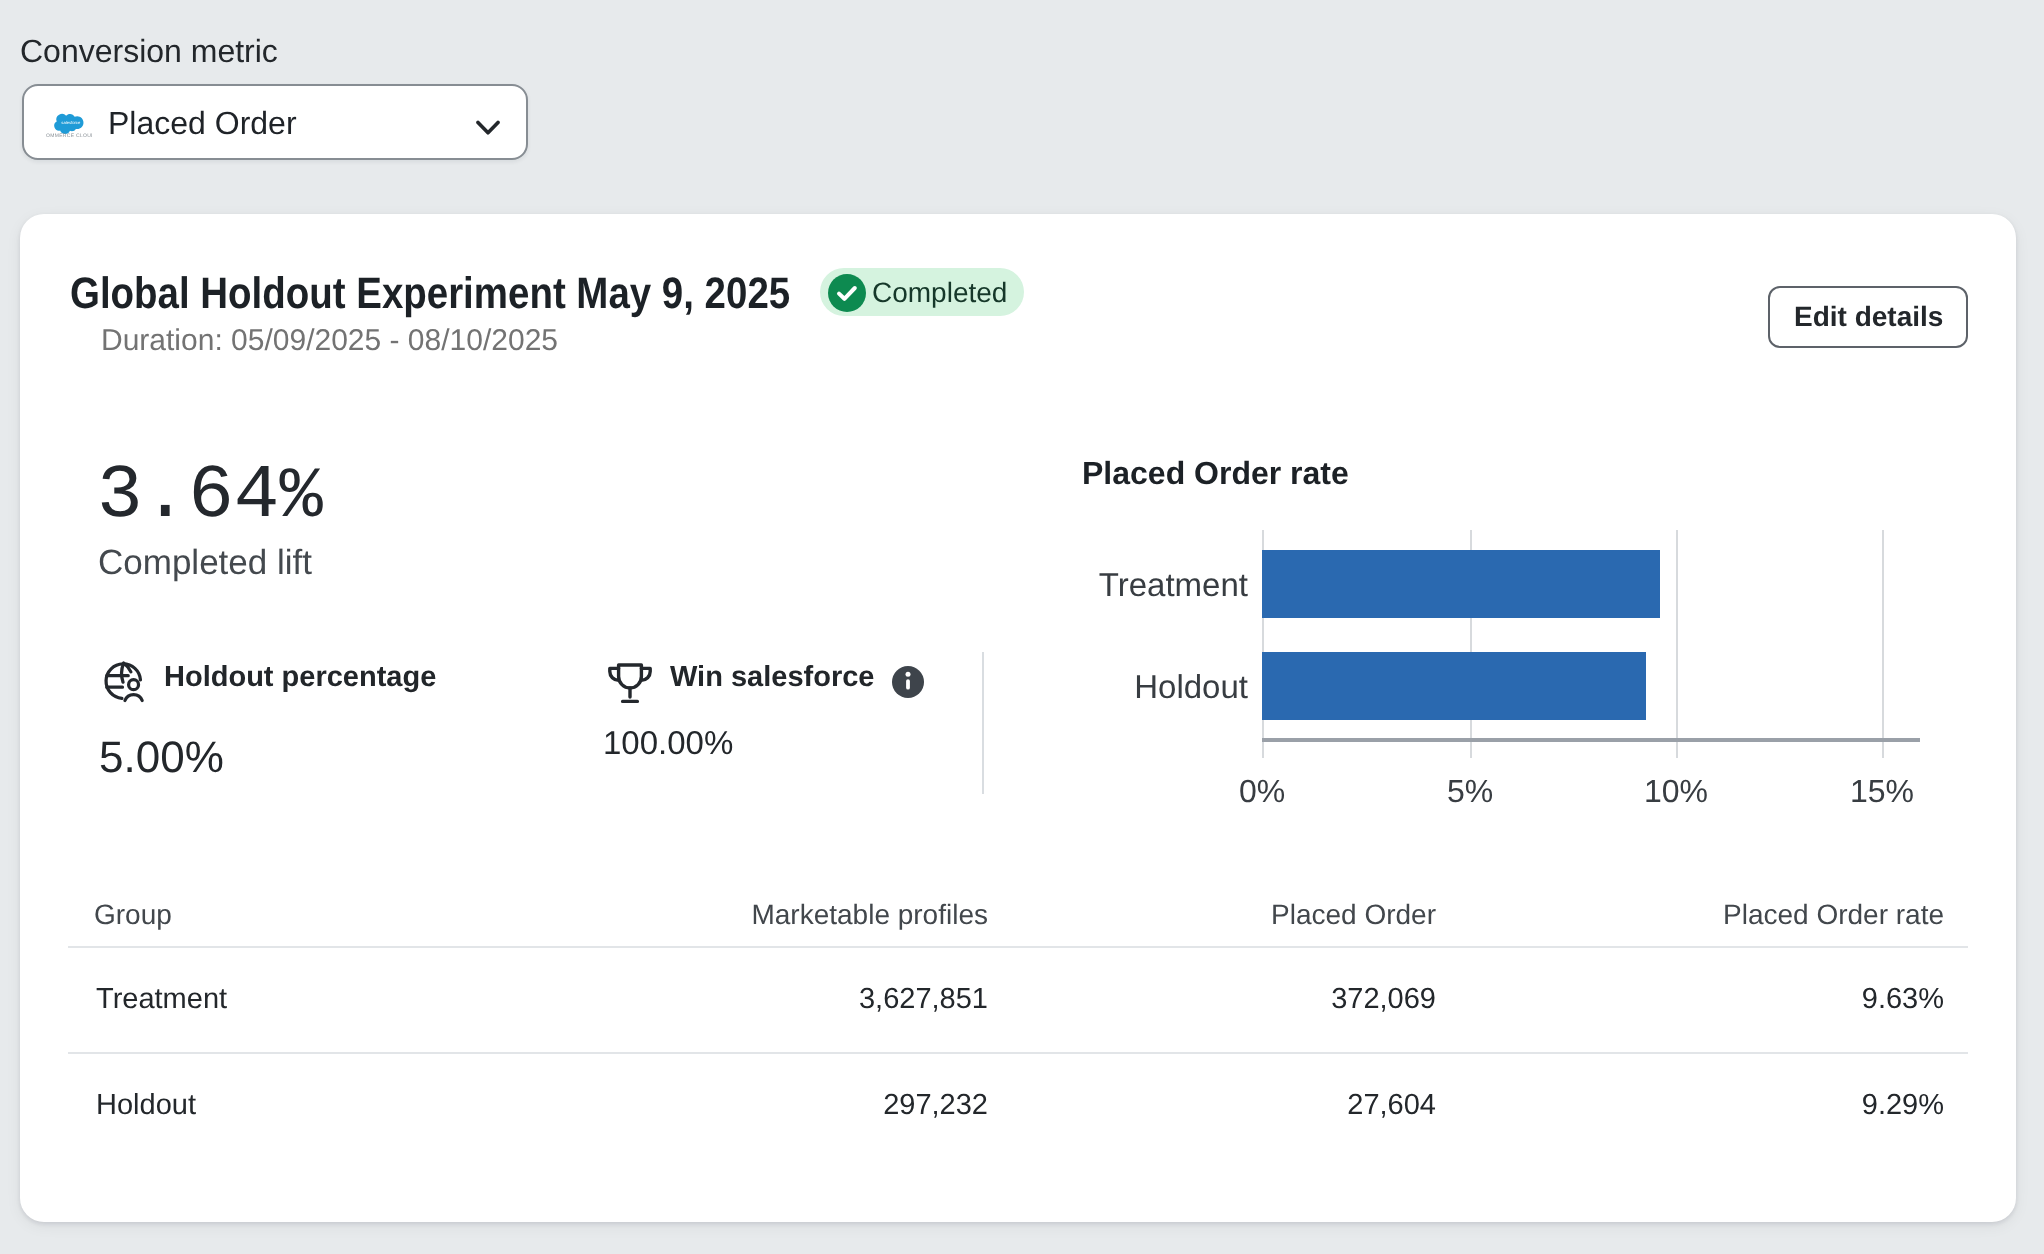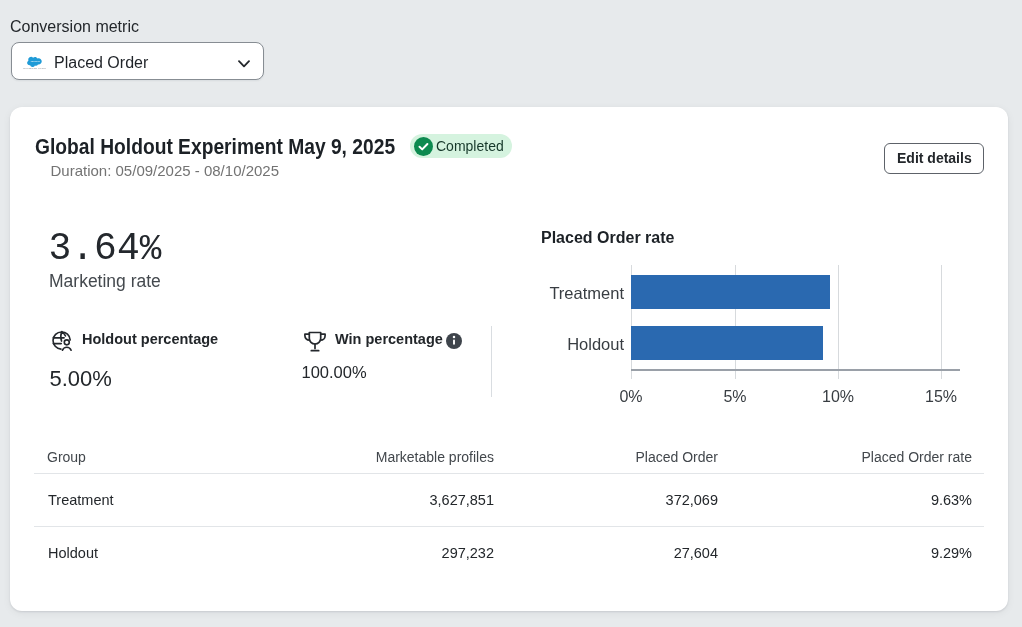--- a/index.html
+++ b/index.html
@@ -86,39 +86,39 @@
   <svg class="abs" style="left:414px; top:137px;" width="19" height="19" viewBox="0 0 19 19">
     <circle cx="9.5" cy="9.5" r="9.5" fill="#0d8a50"></circle>
     <path d="M5.5 9.8 8.2 12.4 13.4 7" fill="none" stroke="#fff" stroke-width="2" stroke-linecap="round" stroke-linejoin="round"></path>
   </svg>
   <div class="abs badge-text">Completed</div>
   <div class="abs duration">Duration: 05/09/2025 - 08/10/2025</div>
   <div class="abs edit-btn"></div>
   <div class="abs edit-btn-text">Edit details</div>
 
   <div class="abs big-metric">3.64<span class="pct">%</span></div>
-  <div class="abs marketing-lift">Marketing rate</div>
+  <div class="abs marketing-lift">Completed lift</div>
 
   <svg class="abs" style="left:50px; top:329.5px;" width="24" height="22" viewBox="0 0 24 23" fill="none" stroke="#24282d" stroke-width="1.7" stroke-linecap="round">
     <path d="M20.6 10.4a9 9 0 1 0-9.7 9.6"></path>
     <path d="M3 8.2 H14.2 M3 14.2 H11.2 M11.8 1.6 a 14.5 14.5 0 0 0 -0.3 10 M11.8 1.6 a 13 13 0 0 1 3.8 4.6"></path>
     <circle cx="17" cy="12.9" r="2.6"></circle>
     <path d="M12.5 21.2 a 4.8 4.8 0 0 1 9 0"></path>
   </svg>
   <div class="abs stat-label1">Holdout percentage</div>
   <div class="abs stat-value1">5.00%</div>
 
   <div class="abs divider"></div>
 
   <svg class="abs" style="left:302.5px; top:330.5px;" width="24" height="21" viewBox="0 0 23 21" fill="none" stroke="#24282d" stroke-width="1.7" stroke-linecap="round" stroke-linejoin="round">
     <path d="M5.8 1.5 h11.4 v5.8 a5.7 5.7 0 0 1-11.4 0z"></path>
     <path d="M5.8 3.2 H1.4 v1.6 a4.4 4.4 0 0 0 4.4 4.4 M17.2 3.2 h4.4 v1.6 a4.4 4.4 0 0 1-4.4 4.4"></path>
     <path d="M11.5 13 v4.5 M7.8 19.7 h7.4"></path>
   </svg>
-  <div class="abs stat-label2">Win percentage</div>
+  <div class="abs stat-label2">Win salesforce</div>
   <svg class="abs" style="left:446px; top:333px;" width="16" height="16" viewBox="0 0 16 16">
     <circle cx="8" cy="8" r="8" fill="#3e444b"></circle>
     <rect x="7.05" y="6.6" width="1.9" height="5.2" rx="0.95" fill="#fff"></rect>
     <circle cx="8" cy="4.1" r="1.25" fill="#fff"></circle>
   </svg>
   <div class="abs stat-value2">100.00%</div>
 
   <div class="abs chart-title">Placed Order rate</div>
 
   <div class="abs gridline" style="left:631px;"></div>

